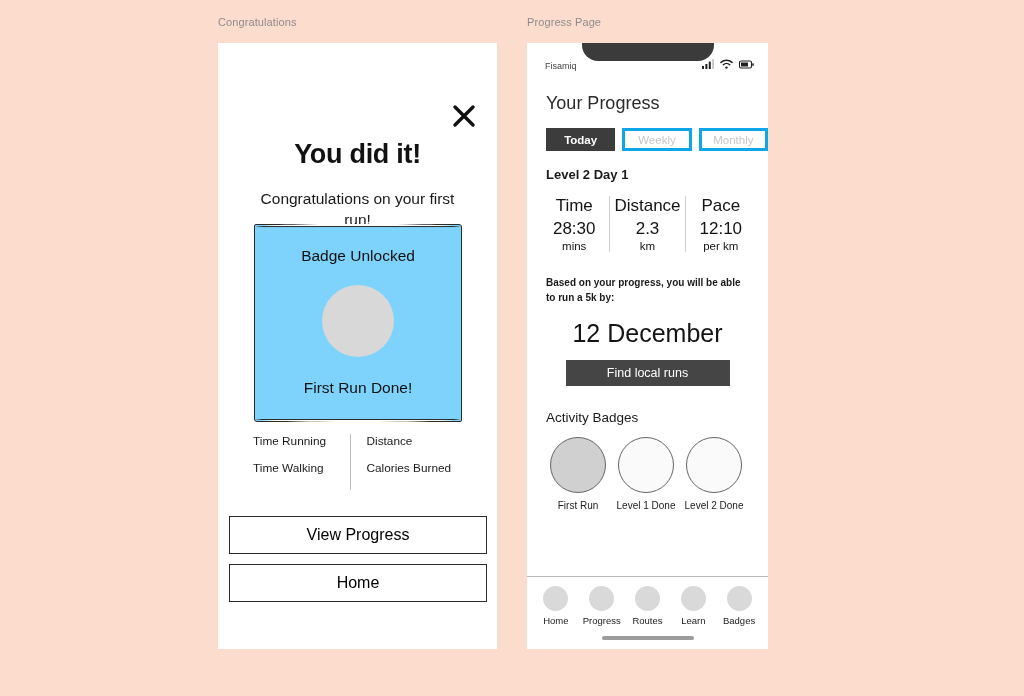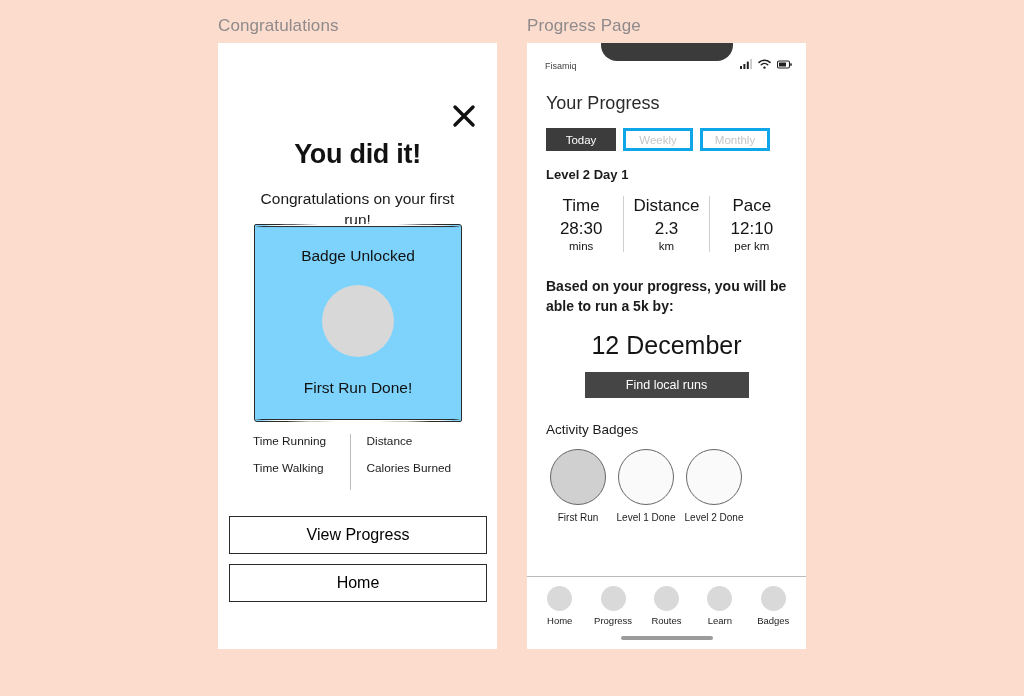--- a/index.html
+++ b/index.html
@@ -9,21 +9,21 @@
     height: 696px;
     background: #fbdccd;
     font-family: "Liberation Sans", sans-serif;
     overflow: hidden;
     position: relative;
   }
 
   
   .caption {
     position: absolute;
-    font-size: 17px;
+    font-size: 11px;
     color: #8f8b8c;
     letter-spacing: .1px;
   }
   #cap-left  { left: 218px; top: 16px; }
   #cap-right { left: 527px; top: 16px; }
 
   
   #left-card {
     position: absolute;
     left: 218px; top: 43px;
@@ -113,21 +113,21 @@
     font-size: 16px; color: #000000;
     cursor: pointer;
   }
   #btn-view-progress { top: 516px; }
   #btn-home          { top: 564px; }
 
   
   #phone {
     position: absolute;
     left: 527px; top: 43px;
-    width: 279px; height: 606px;
+    width: 241px; height: 606px;
     background: #ffffff;
     overflow: hidden;
   }
 
   
   #status-bar {
     position: relative; height: 36px;
     display: flex; align-items: center;
   }
   #carrier { position: absolute; left: 18px; top: 18px; font-size: 9px; color: #444; }
@@ -146,38 +146,38 @@
     font-size: 18px; color: #2b2b2b; font-weight: 400;
   }
 
   
   #tabs { display: flex; gap: 7px; margin: 14px 0 0 19px; }
   .tab {
     width: 70px; height: 23px;
     display: flex; align-items: center; justify-content: center;
     font-size: 11.5px; cursor: pointer;
   }
-  .tab.active { background: #3d3c3c; color: #fff; font-weight: 400; }
+  .tab.active { background: #3d3c3c; color: #fff; font-weight: 700; }
   .tab.inactive { background: #fff; color: #c7c5c5; border: 3px solid #0ea5e9; }
 
   #level-day { margin: 16px 0 0 19px; font-size: 13px; font-weight: 600; color: #1b1b1b; }
 
   
   #metrics {
     display: flex; margin: 14px 12px 0 12px;
   }
   .metric { flex: 1; text-align: center; padding: 0 4px; }
   .metric + .metric { border-left: 1px solid #cfcfcf; }
   .metric-label { font-size: 17px; color: #141414; }
   .metric-value { font-size: 17px; color: #141414; margin-top: 3px; }
   .metric-unit  { font-size: 11.5px; color: #141414; margin-top: 1px; }
 
   #forecast-text {
     margin: 24px 19px 0 19px;
-    font-size: 14px; font-weight: 600; color: #1b1b1b; line-height: 1.45;
+    font-size: 10px; font-weight: 600; color: #1b1b1b; line-height: 1.45;
   }
   #forecast-date {
     margin-top: 14px; text-align: center;
     font-size: 25px; color: #141414;
   }
   #btn-find-runs {
     display: block;
     margin: 12px auto 0 auto;
     width: 164px; height: 26px;
     background: #454545; color: #fff;

